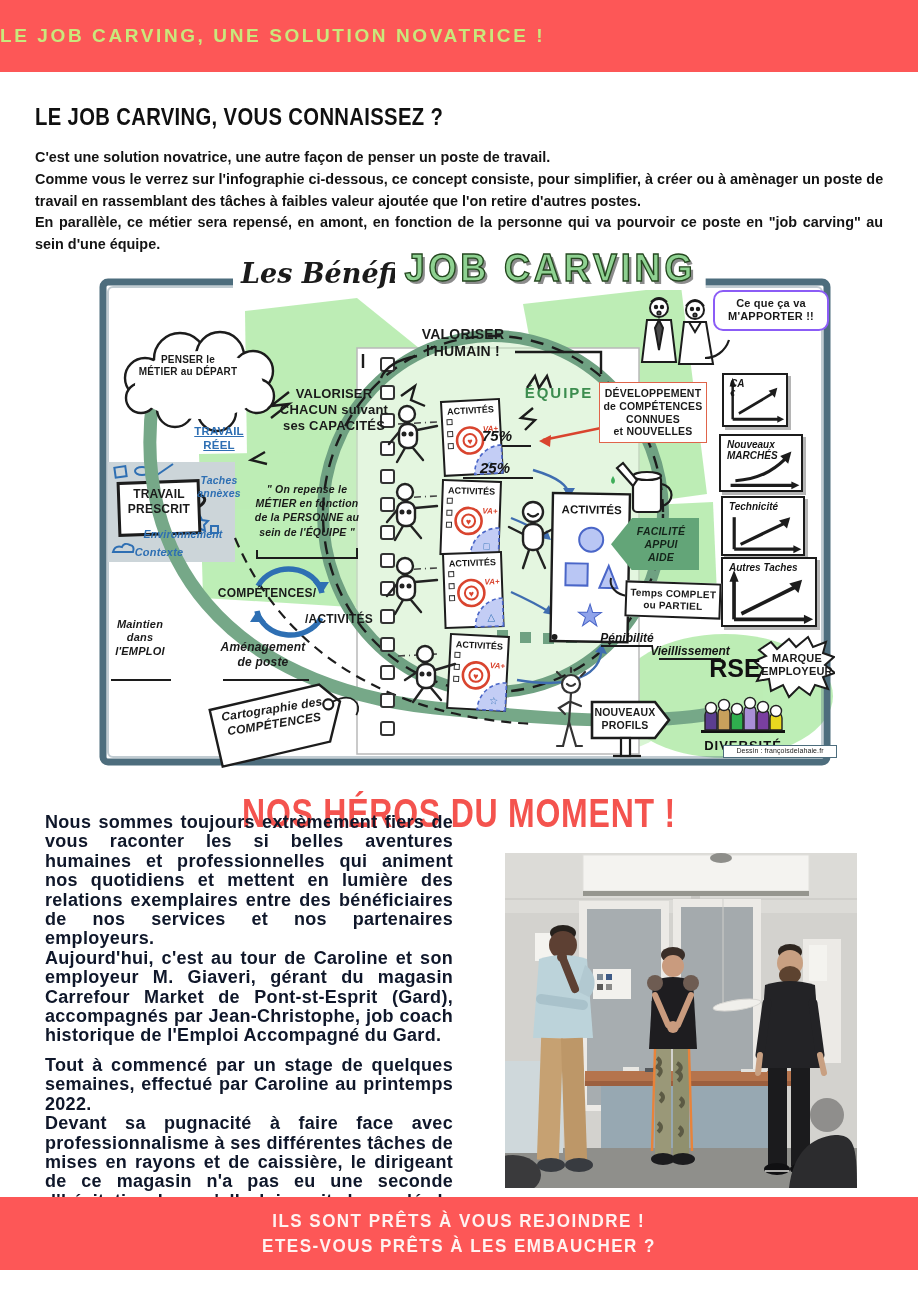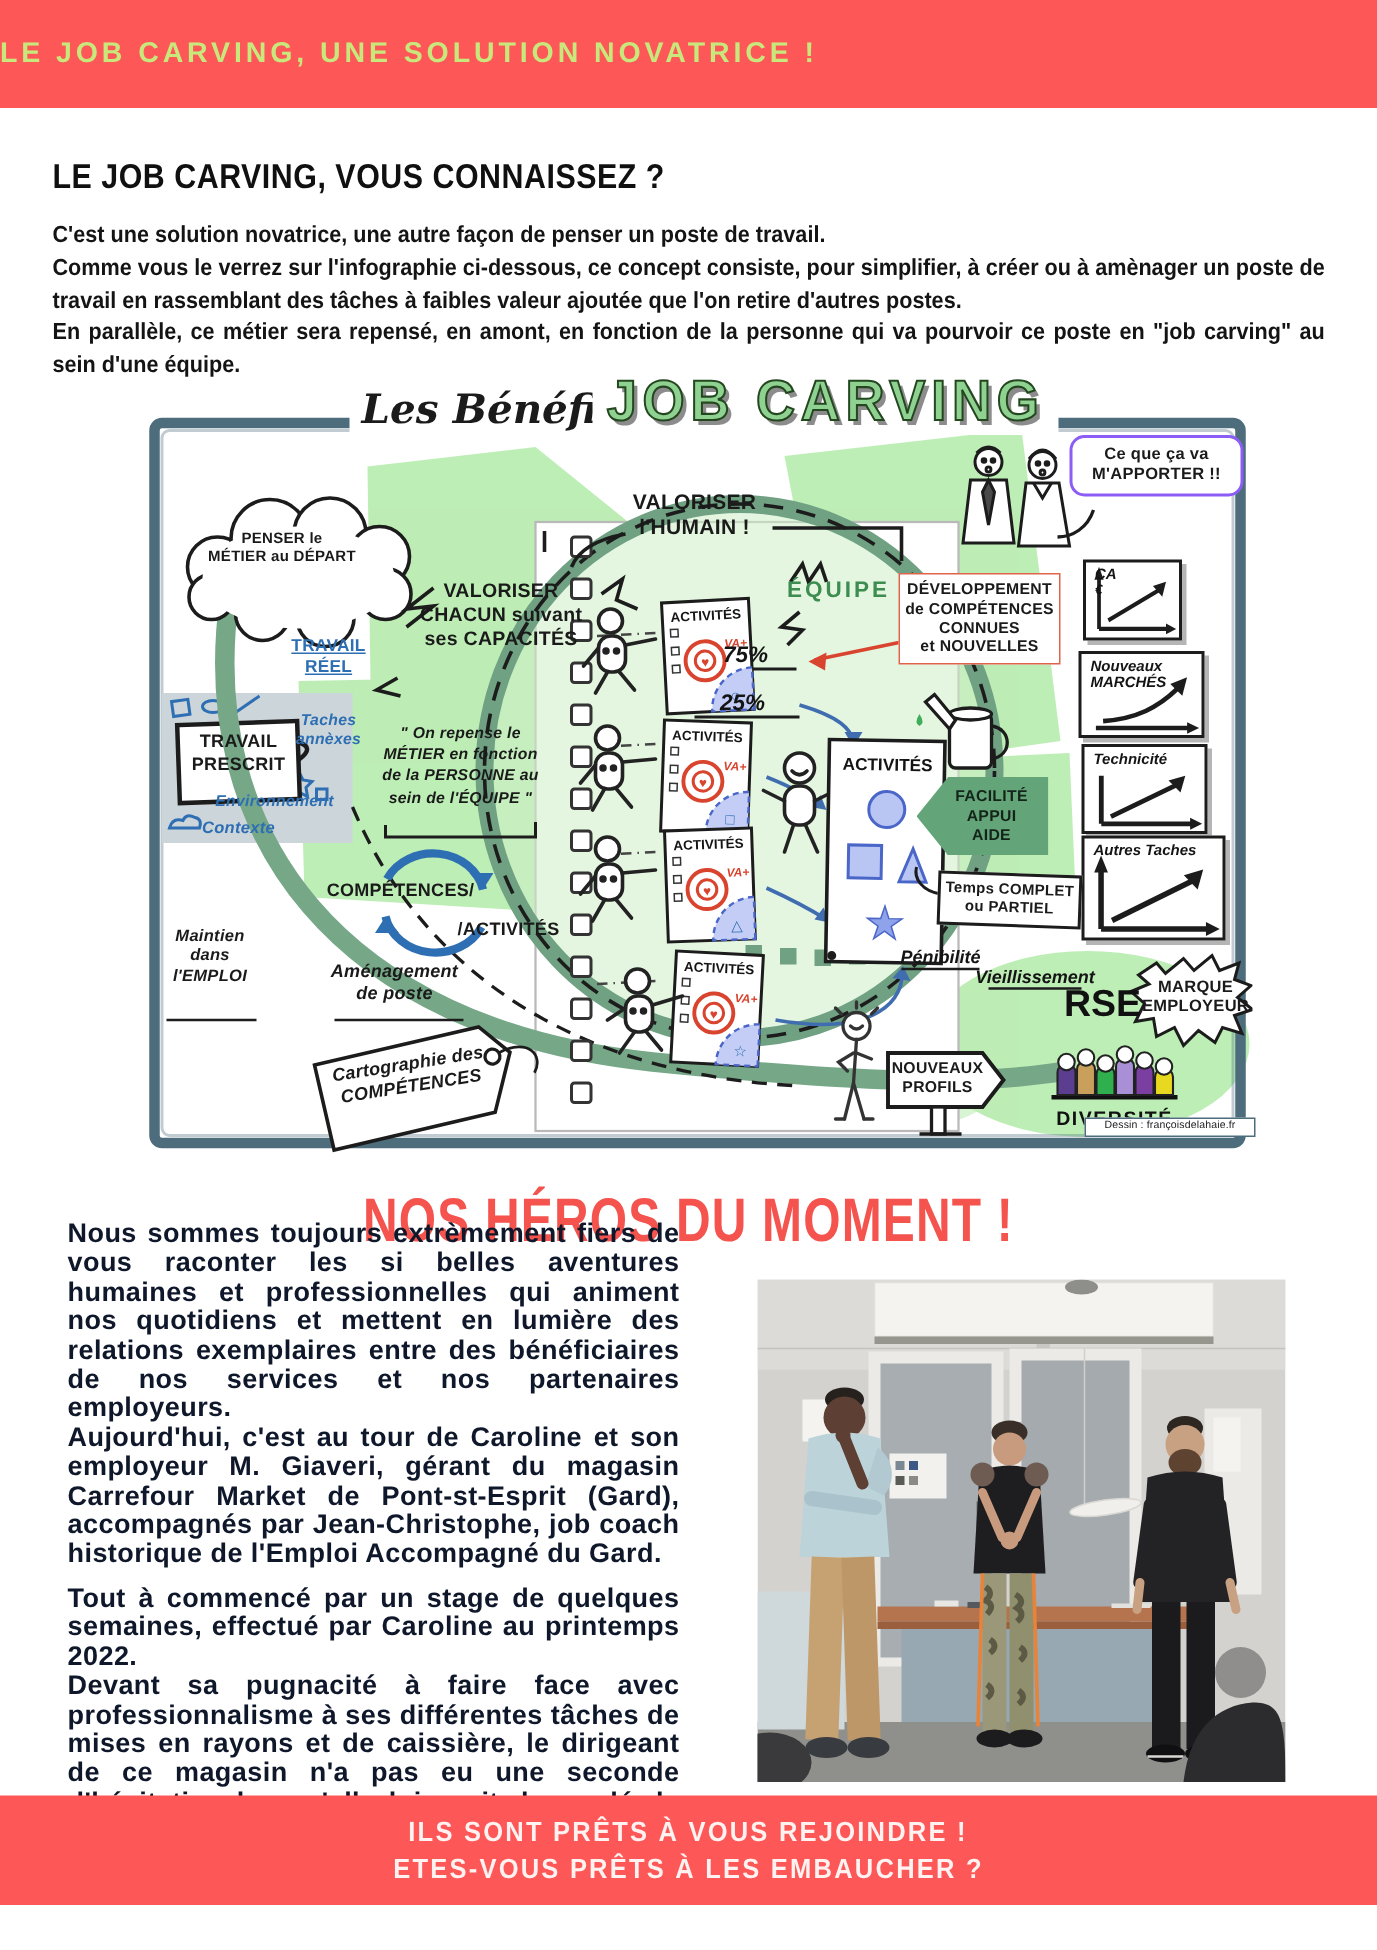--- a/index.html
+++ b/index.html
@@ -438,21 +438,21 @@
     <div class="inf-label it" style="left:120px;top:384px;width:96px;font-size:12px;">Aménagement
 de poste</div>
     <div class="inf-label it" style="left:120px;top:446px;width:116px;font-size:12px;transform:rotate(-9deg);">Cartographie des
 COMPÉTENCES</div>
     <div class="inf-label boxed-dev" style="left:504px;top:126px;width:100px;font-size:10.5px;">DÉVELOPPEMENT
 de COMPÉTENCES
 CONNUES
 et NOUVELLES</div>
     <div class="inf-label bubble" style="left:618px;top:34px;width:104px;font-size:11px;">Ce que ça va
 M'APPORTER !!</div>
-    <div class="inf-label facilite" style="left:516px;top:262px;width:64px;font-size:10.5px;">FACILITÉ
+    <div class="inf-label facilite" style="left:516px;top:262px;width:64px;font-size:10.5px;font-style:italic;">FACILITÉ
 APPUI
 AIDE</div>
     <div class="inf-label temps-box" style="left:530px;top:326px;width:86px;font-size:10px;">Temps COMPLET
 ou PARTIEL</div>
     <div class="inf-label" style="left:666px;top:396px;width:72px;font-size:11px;">MARQUE
 EMPLOYEUR</div>
     <div class="inf-label" style="left:499px;top:450px;width:62px;font-size:10.5px;">NOUVEAUX
 PROFILS</div>
     <div class="inf-label credit-box" style="left:628px;top:489px;width:106px;font-weight:400;">Dessin : françoisdelahaie.fr</div>
 

